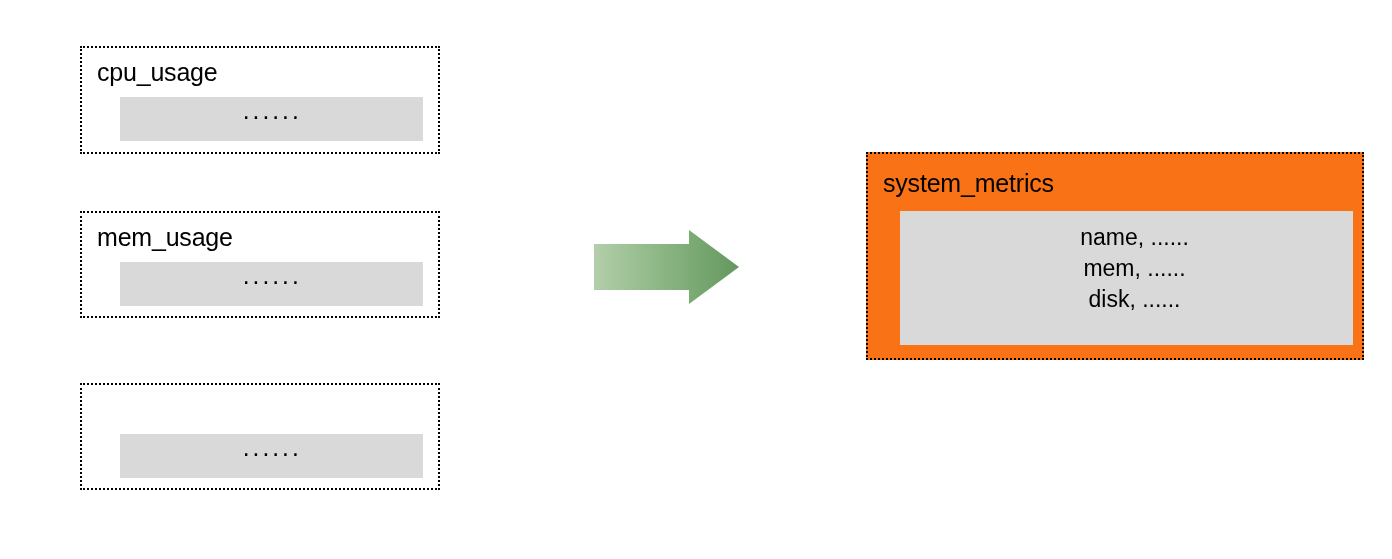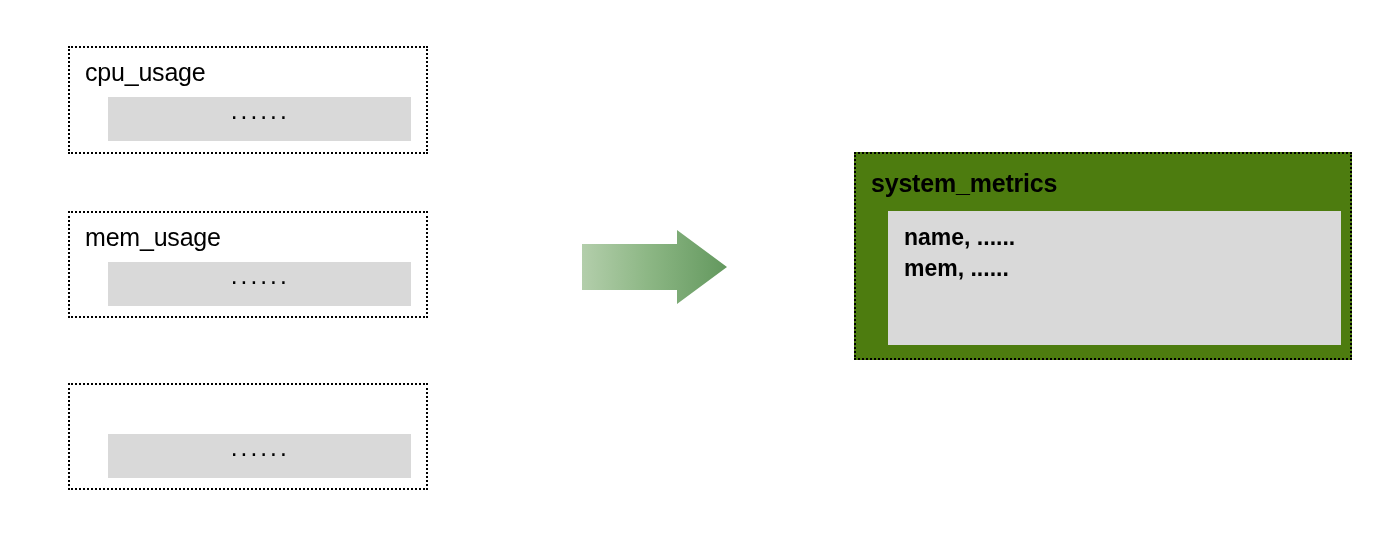--- a/index.html
+++ b/index.html
@@ -11,24 +11,25 @@
     width: 1392px;
     height: 559px;
     position: relative;
     overflow: hidden;
     font-family: "Liberation Sans", sans-serif;
     color: #000000;
   }
 
   .canvas {
     position: absolute;
-    left: 4px;
+    left: 16px;
     top: 0;
     width: 1120px;
     height: 559px;
+    text-align: center;
   }
 
   
   .src-box {
     position: absolute;
     box-sizing: border-box;
     border: 2px dotted #000000;
     background: #ffffff;
   }
   .src-box .src-title {
@@ -76,22 +77,21 @@
 
   
   #box-target {
     position: absolute;
     left: 850px;
     top: 152px;
     width: 498px;
     height: 208px;
     box-sizing: border-box;
     border: 2px dotted #000000;
-    background: #4d7c0f;
-    font-weight: bold;
+    background: #f97316;
   }
   #box-target .tgt-title {
     position: absolute;
     left: 15px;
     top: 14px;
     font-size: 25px;
     line-height: 30px;
     letter-spacing: -0.2px;
     color: #000000;
     white-space: nowrap;
@@ -150,16 +150,17 @@
       </defs>
       <path d="M 2,16 L 97,16 L 97,2 L 147,39 L 97,76 L 97,62 L 2,62 Z" fill="url(#arrowGrad)"></path>
     </svg>
   </div>
 
   <div id="box-target">
     <div class="tgt-title">system_metrics</div>
     <div class="tgt-body">
       <div class="tgt-row">name, ......</div>
       <div class="tgt-row">mem, ......</div>
+      <div class="tgt-row">disk, ......</div>
     </div>
   </div>
 
 </div>
 
 </body></html>

